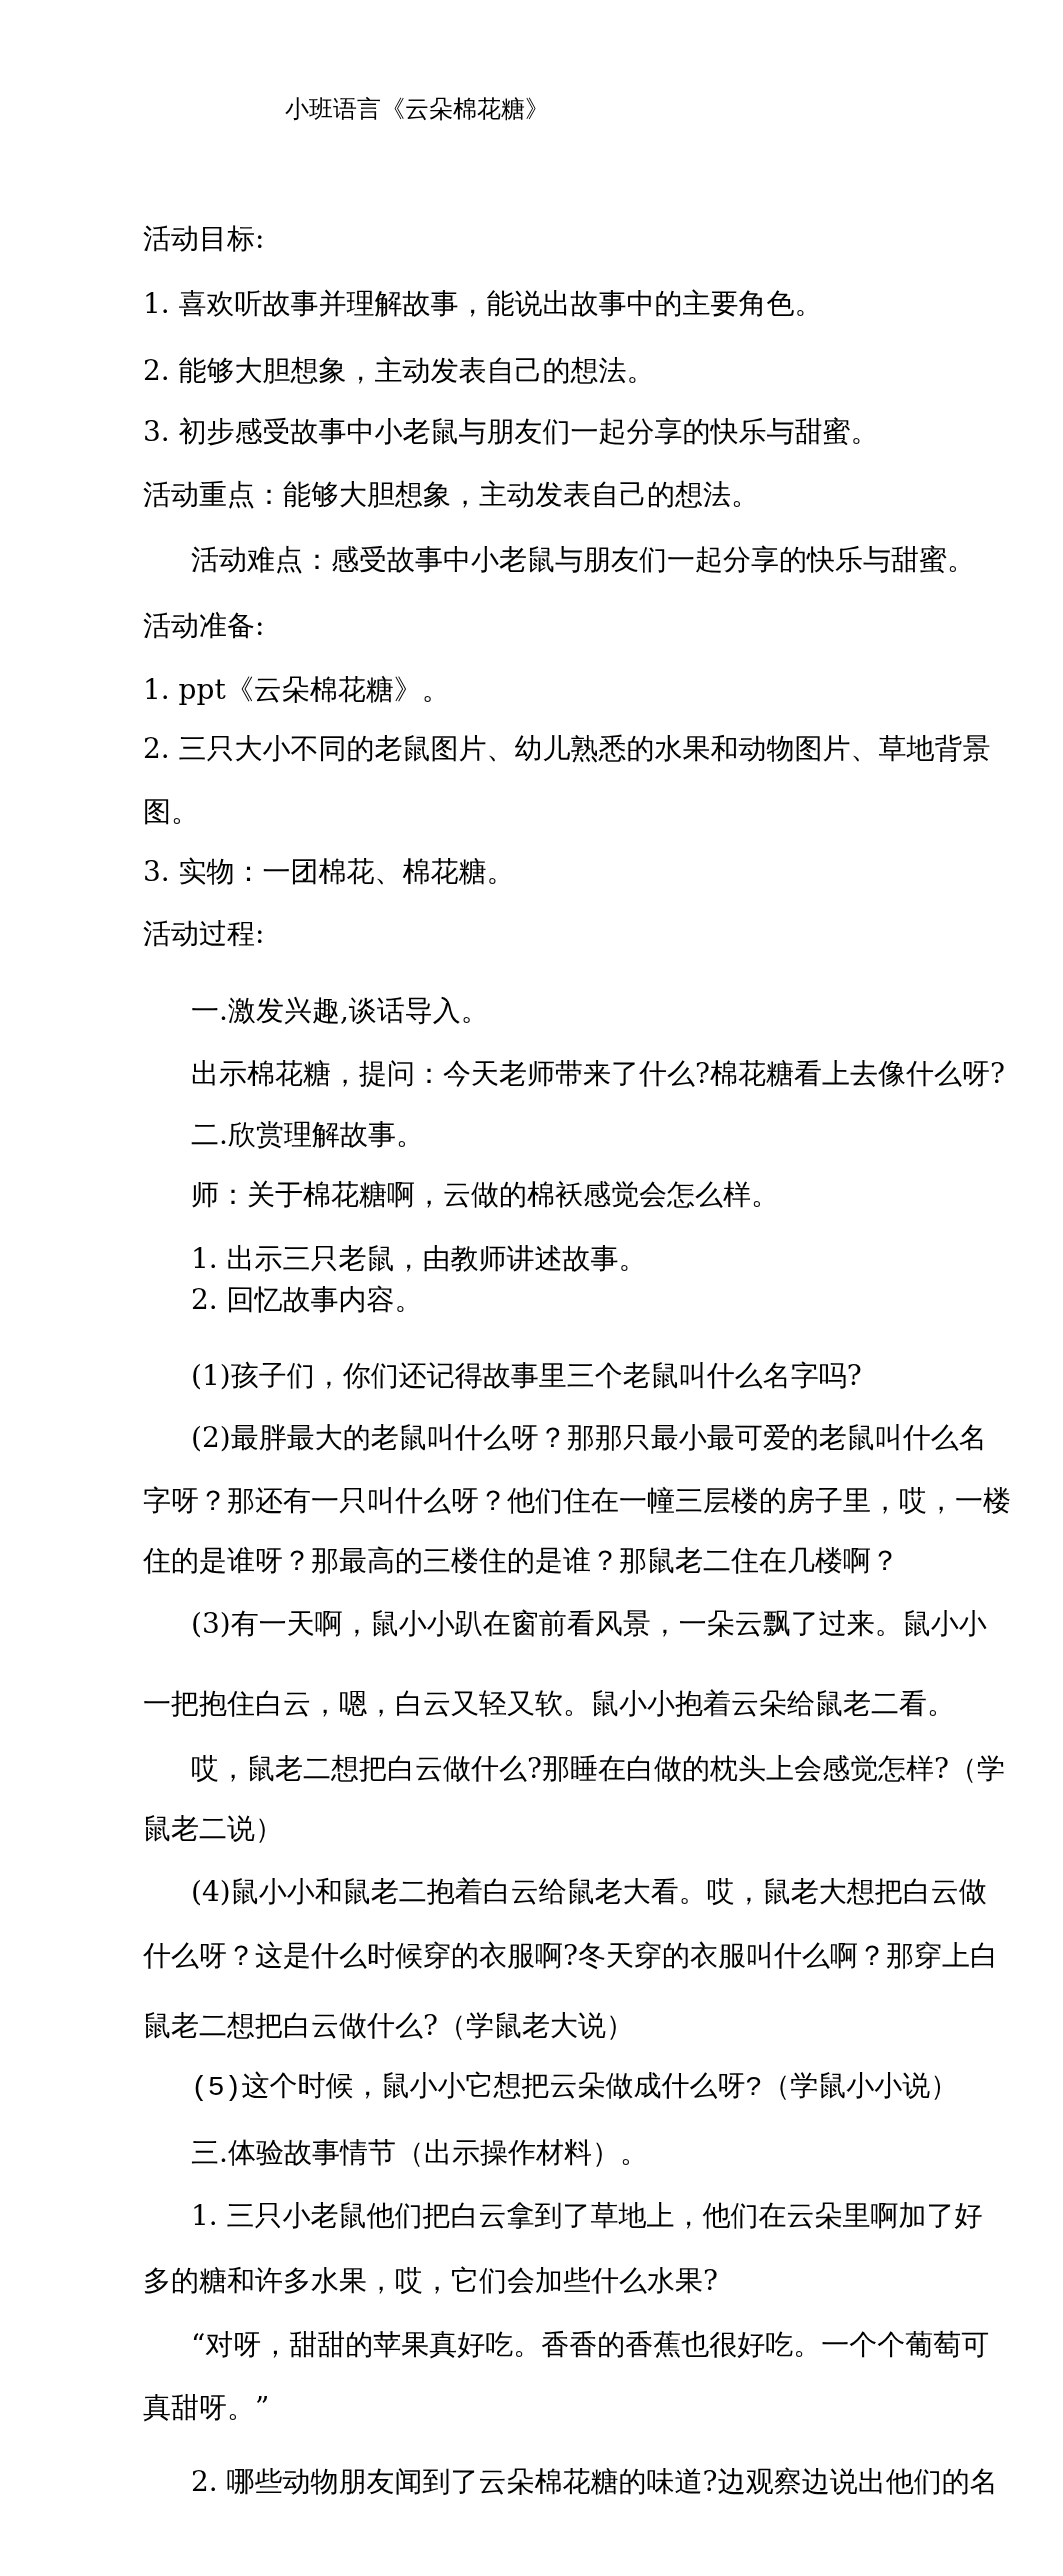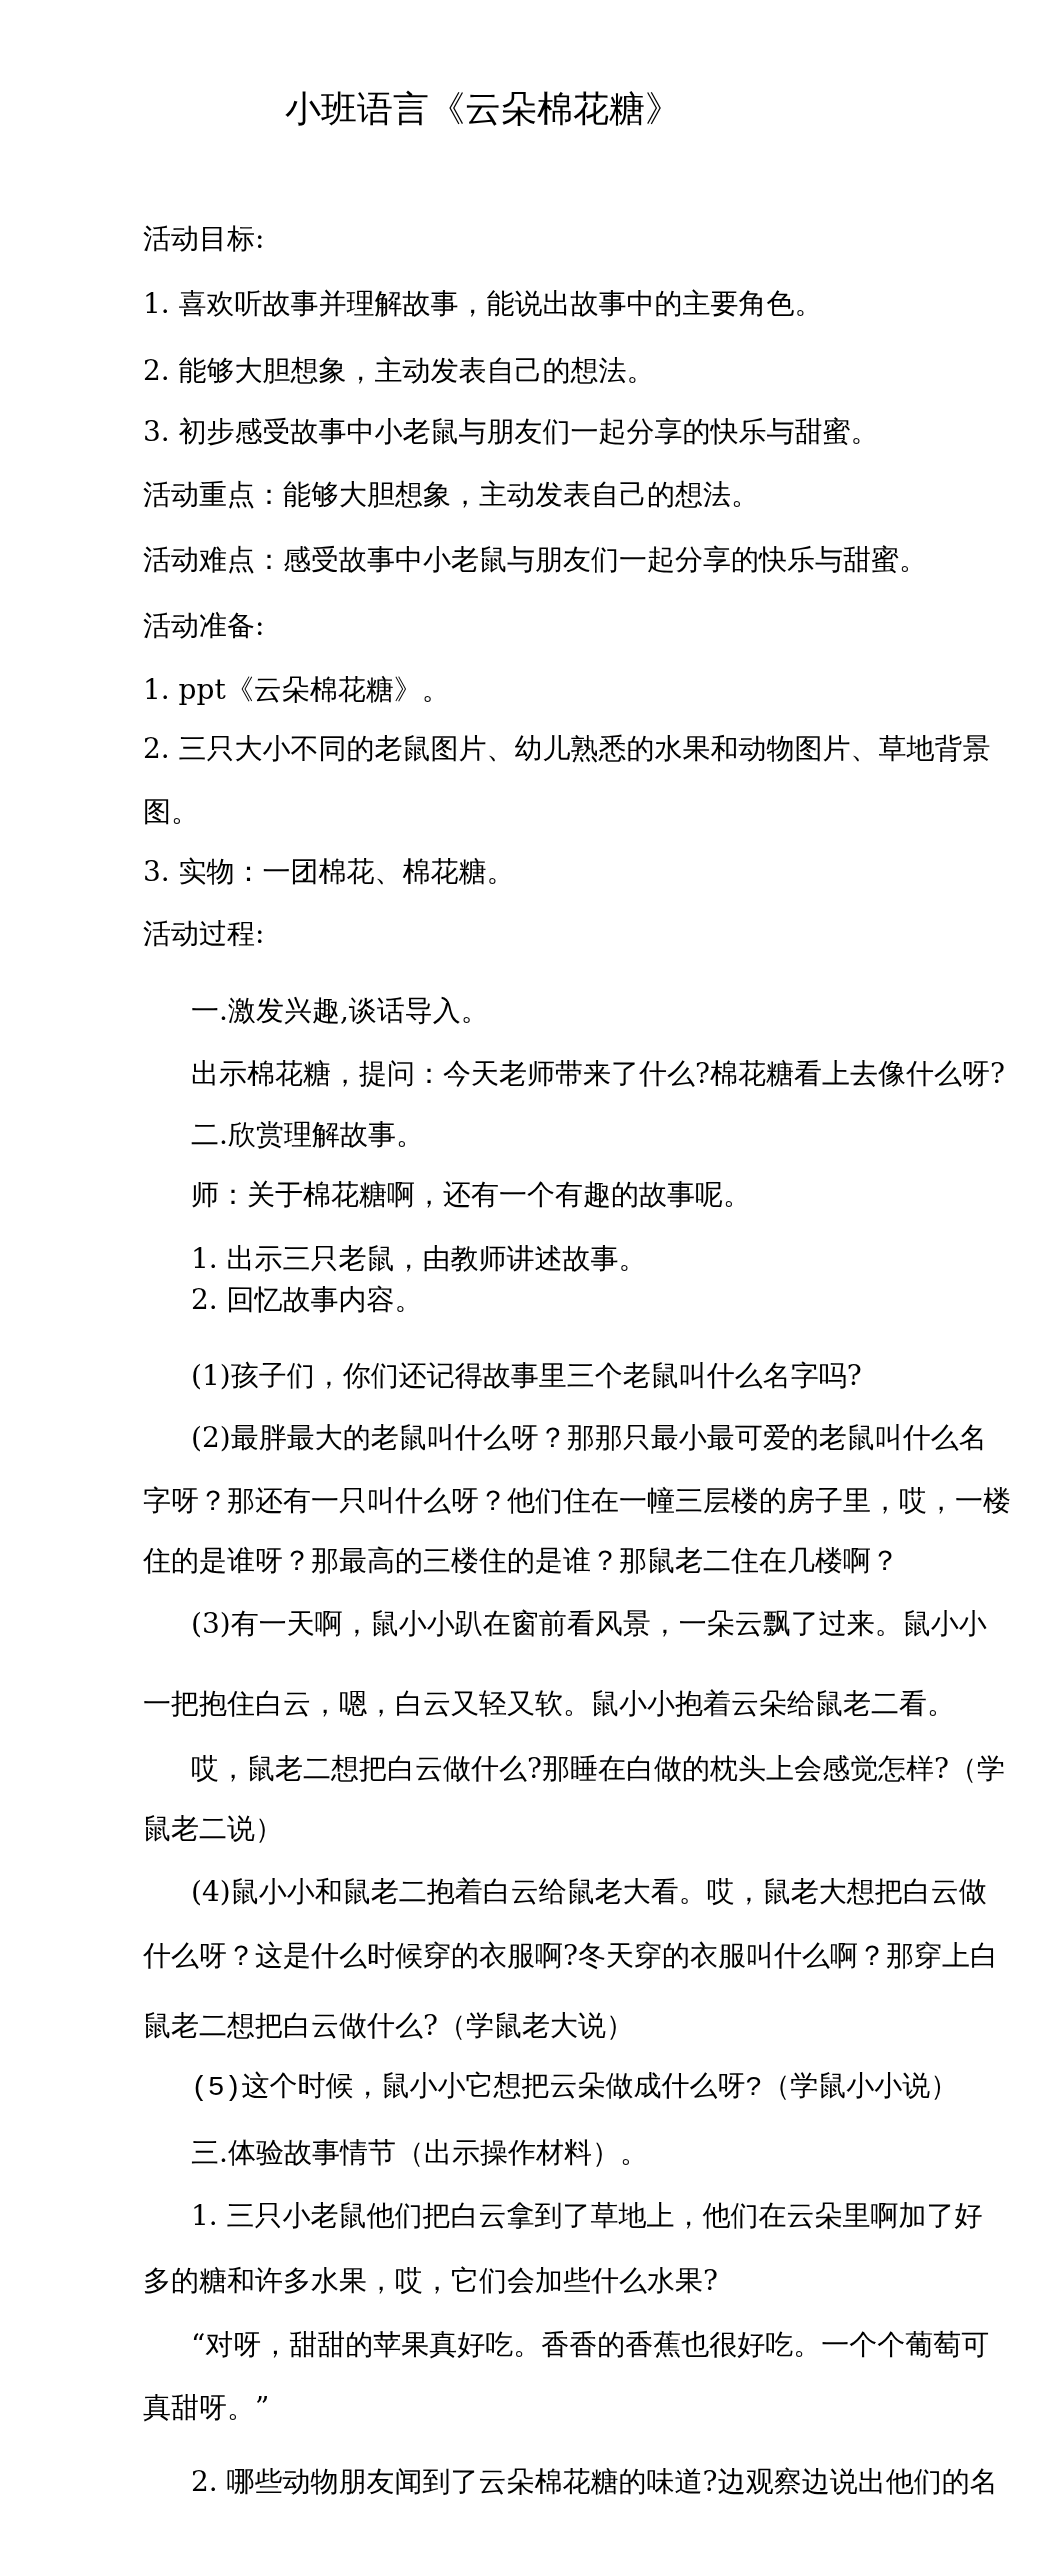--- a/index.html
+++ b/index.html
@@ -1,44 +1,44 @@
 <!DOCTYPE html>
 <html style="font-size:10.7px"><head>
 <meta charset="utf-8">
 <style>
   html, body { margin: 0; padding: 0; background: #ffffff; }
   body { width: 1064px; height: 2576px; position: relative; overflow: hidden;
          font-family: "DejaVu Serif", "Liberation Serif", serif; color: #000000; }
-  .doc-title { position: absolute; left: 285px; top: 92px; font-size: 36px; line-height: 34px;
+  .doc-title { position: absolute; left: 285px; top: 92px; font-size: 24px; line-height: 34px;
                white-space: nowrap; letter-spacing: 0; }
   .line { position: absolute; left: 143px; font-size: 28px; line-height: 29.5px; white-space: nowrap; }
   .indent { left: 191px; }
 </style>
 </head>
 <body>
 
 <div>
   <div class="doc-title">小班语言《云朵棉花糖》</div>
   <div id="lines">
       <div class="line" style="top: 224px;">活动目标:</div>
       <div class="line" style="top: 289px;">1. 喜欢听故事并理解故事，能说出故事中的主要角色。</div>
       <div class="line" style="top: 356px;">2. 能够大胆想象，主动发表自己的想法。</div>
       <div class="line" style="top: 417px;">3. 初步感受故事中小老鼠与朋友们一起分享的快乐与甜蜜。</div>
       <div class="line" style="top: 480px;">活动重点：能够大胆想象，主动发表自己的想法。</div>
-      <div class="line" style="top: 545px;">活动难点：感受故事中小老鼠与朋友们一起分享的快乐与甜蜜。</div>
+      <div class="line" style="top: 545px; margin-left: 48px;">活动难点：感受故事中小老鼠与朋友们一起分享的快乐与甜蜜。</div>
       <div class="line" style="top: 611px;">活动准备:</div>
       <div class="line" style="top: 675px;">1. ppt《云朵棉花糖》。</div>
       <div class="line" style="top: 734px;">2. 三只大小不同的老鼠图片、幼儿熟悉的水果和动物图片、草地背景</div>
       <div class="line" style="top: 797px;">图。</div>
       <div class="line" style="top: 857px;">3. 实物：一团棉花、棉花糖。</div>
       <div class="line" style="top: 919px;">活动过程:</div>
       <div class="line indent" style="top: 996px;">一.激发兴趣,谈话导入。</div>
       <div class="line indent" style="top: 1059px;">出示棉花糖，提问：今天老师带来了什么?棉花糖看上去像什么呀?</div>
       <div class="line indent" style="top: 1120px;">二.欣赏理解故事。</div>
-      <div class="line indent" style="top: 1180px;">师：关于棉花糖啊，还有一个有趣的故事呢。</div>
+      <div class="line indent" style="top: 1180px;">师：关于棉花糖啊，云做的棉袄感觉会怎么样。</div>
       <div class="line indent" style="top: 1244px;">1. 出示三只老鼠，由教师讲述故事。</div>
       <div class="line indent" style="top: 1285px;">2. 回忆故事内容。</div>
       <div class="line indent" style="top: 1361px;">(1)孩子们，你们还记得故事里三个老鼠叫什么名字吗?</div>
       <div class="line indent" style="top: 1423px;">(2)最胖最大的老鼠叫什么呀？那那只最小最可爱的老鼠叫什么名</div>
       <div class="line" style="top: 1486px;">字呀？那还有一只叫什么呀？他们住在一幢三层楼的房子里，哎，一楼</div>
       <div class="line" style="top: 1546px;">住的是谁呀？那最高的三楼住的是谁？那鼠老二住在几楼啊？</div>
       <div class="line indent" style="top: 1609px;">(3)有一天啊，鼠小小趴在窗前看风景，一朵云飘了过来。鼠小小</div>
       <div class="line" style="top: 1689px;">一把抱住白云，嗯，白云又轻又软。鼠小小抱着云朵给鼠老二看。</div>
       <div class="line indent" style="top: 1754px;">哎，鼠老二想把白云做什么?那睡在白做的枕头上会感觉怎样?（学</div>
       <div class="line" style="top: 1814px;">鼠老二说）</div>

